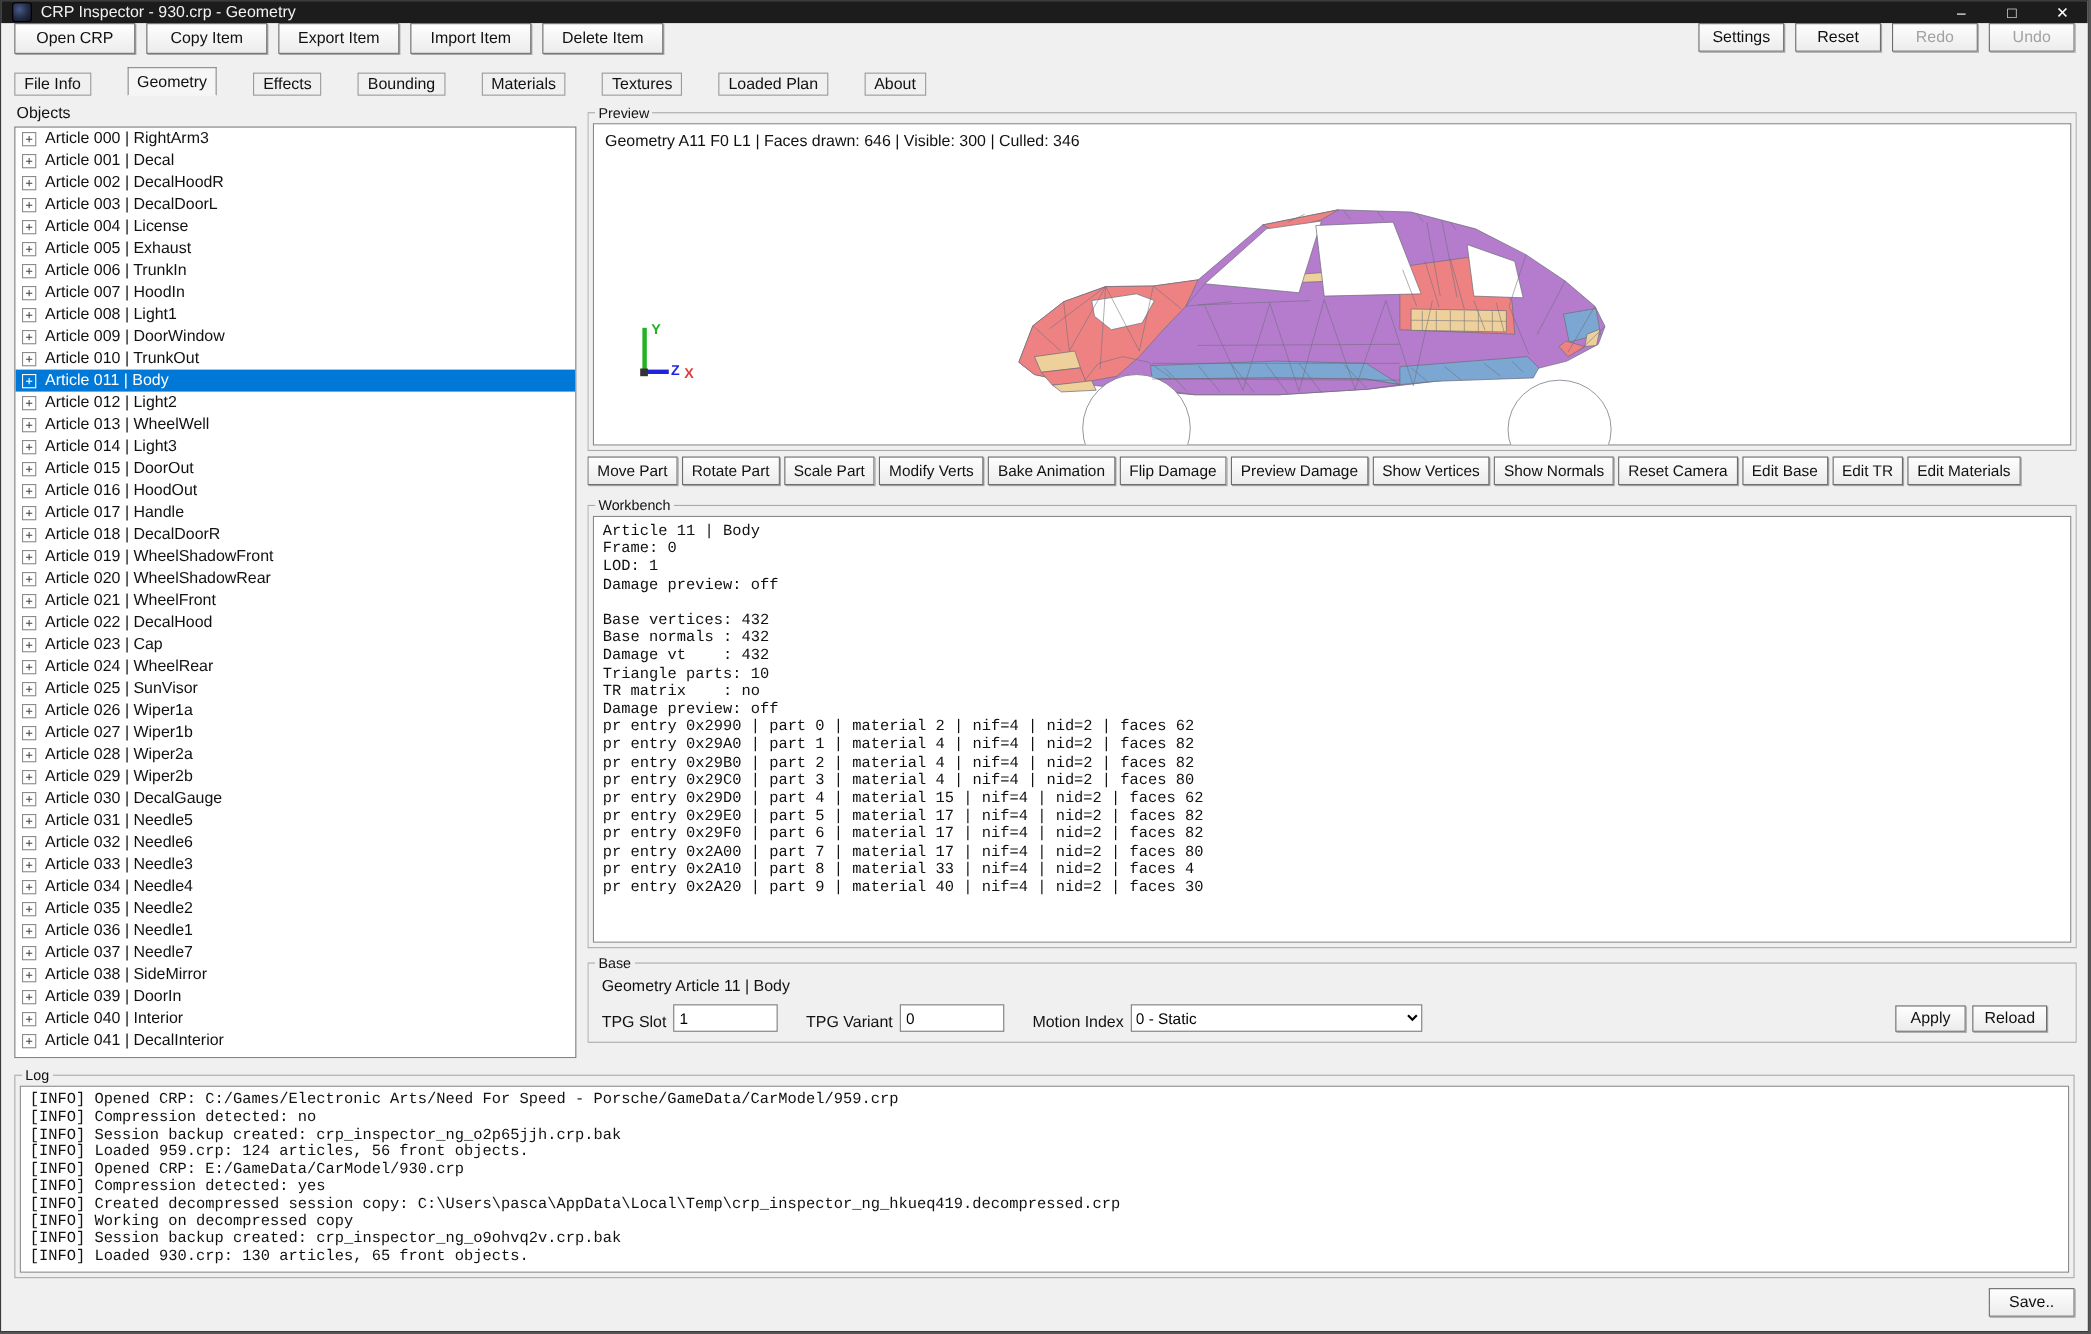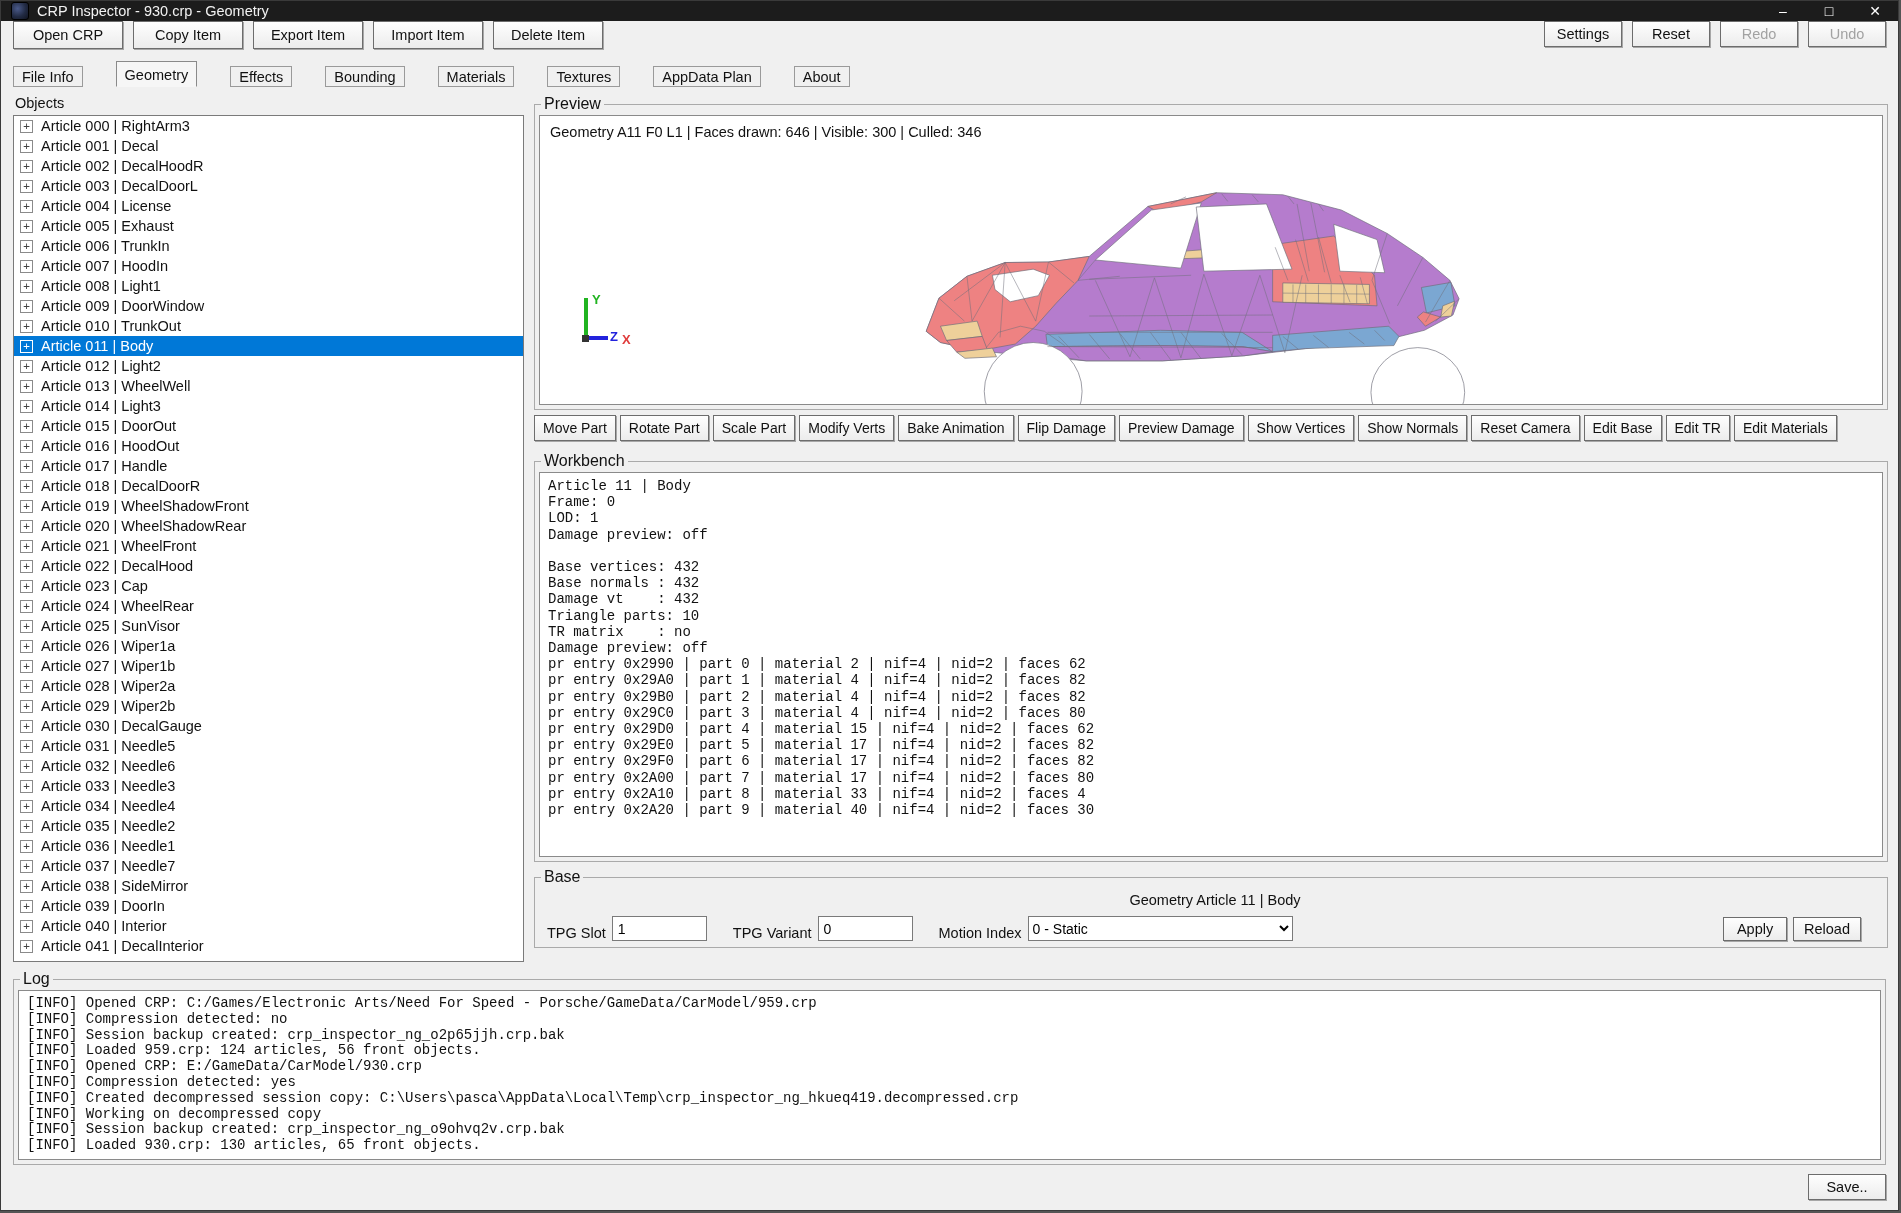--- a/index.html
+++ b/index.html
@@ -43,21 +43,21 @@
   .tree-row{ height:20px; display:flex; align-items:center; font-size:14.5px; color:#111;
     padding-left:6px; white-space:nowrap; cursor:default; }
   .expander{ width:13px; height:13px; border:1px solid #8a8a8a; background:#fff; color:#444;
     font-size:11px; line-height:11px; text-align:center; margin-right:8px; flex:0 0 auto;
     font-family:"DejaVu Sans Mono", monospace; }
   .tree-row.selected{ background:#0078d7; color:#fff; }
   .tree-row.selected .expander{ background:#0078d7; border-color:#fff; color:#fff; }
   
   .right-pane{ flex:1; margin-left:10px; display:flex; flex-direction:column; overflow:hidden; }
   fieldset.group{ border:1px solid #aaa; padding:2px 4px 4px; color:#111; }
-  fieldset.group legend{ font-size:16px; padding:0 3px; margin-left:2px; }
+  fieldset.group legend{ font-size:13px; padding:0 3px; margin-left:2px; }
   .preview-group{ flex:0 0 315px; margin-top:8px; display:flex; flex-direction:column; }
   .viewport{ background:#fff; border:1px solid #8a8a8a; flex:1; position:relative; overflow:hidden; }
   .preview-stats{ position:absolute; left:10px; top:8px; font-size:14.5px; color:#111; }
   .car-svg{ position:absolute; left:28%; top:13%; width:41%; }
   
   .axis{ position:absolute; left:36px; bottom:52px; width:58px; height:56px; }
   .axis .y-line{ position:absolute; left:8px; top:2px; width:4px; height:42px; background:var(--c-axis-y); }
   .axis .z-line{ position:absolute; left:10px; top:40px; width:22px; height:4px; background:var(--c-axis-z); }
   .axis .dot{ position:absolute; left:6px; top:39px; width:7px; height:7px; background:#333; }
   .axis .lbl{ position:absolute; font-size:13px; font-weight:bold; }
@@ -68,21 +68,21 @@
   .action-row{ flex:0 0 36px; display:flex; align-items:center; padding:4px 0; }
   .action-row .btn{ min-width:0; padding:4px 8px; font-size:14px; }
   .action-row .btn + .btn{ margin-left:4px; }
   
   .workbench-group{ flex:0 0 410px; margin-top:6px; display:flex; flex-direction:column; }
   .inset{ background:#fff; border:1px solid #8a8a8a; flex:1; overflow:hidden; }
   pre.mono{ font-family:"Liberation Mono","DejaVu Sans Mono",monospace; font-size:14px;
     line-height:16.2px; padding:5px 8px; color:#111; }
   
   .base-group{ flex:0 0 80px; margin-top:6px; }
-  .base-heading{ font-size:14.5px; margin:4px 0 8px 8px;text-align:center; }
+  .base-heading{ font-size:14.5px; margin:4px 0 8px 8px; }
   .base-row{ display:flex; align-items:flex-end; margin-left:8px; margin-right:22px; }
   .base-row label{ font-size:14.5px; margin-right:6px; }
   .base-row input{ width:95px; height:25px; border:1px solid #7a7a7a; font-size:14px; padding:0 5px;
     font-family:"Liberation Sans",sans-serif; }
   .field-gap{ width:26px; }
   .base-row select{ width:265px; height:25px; border:1px solid #7a7a7a; font-size:14px;
     background:#fff; font-family:"Liberation Sans",sans-serif; }
   .base-actions{ margin-left:auto; display:flex; }
   .base-actions .btn{ min-width:64px; padding:3px 10px; }
   .base-actions .btn + .btn{ margin-left:6px; }
@@ -118,21 +118,21 @@
       </div>
   </div>
 
   <div class="tabs" id="tabs">
       <div class="tab">File Info</div>
       <div class="tab active">Geometry</div>
       <div class="tab">Effects</div>
       <div class="tab">Bounding</div>
       <div class="tab">Materials</div>
       <div class="tab">Textures</div>
-      <div class="tab">AppData Plan</div>
+      <div class="tab">Loaded Plan</div>
       <div class="tab">About</div>
     </div>
 
   <div class="main">
     <div class="left-pane">
       <div class="objects-label">Objects</div>
       <div class="tree" id="tree">
           <div class="tree-row">
             <span class="expander">+</span>
             <span>Article 000 | RightArm3</span>

